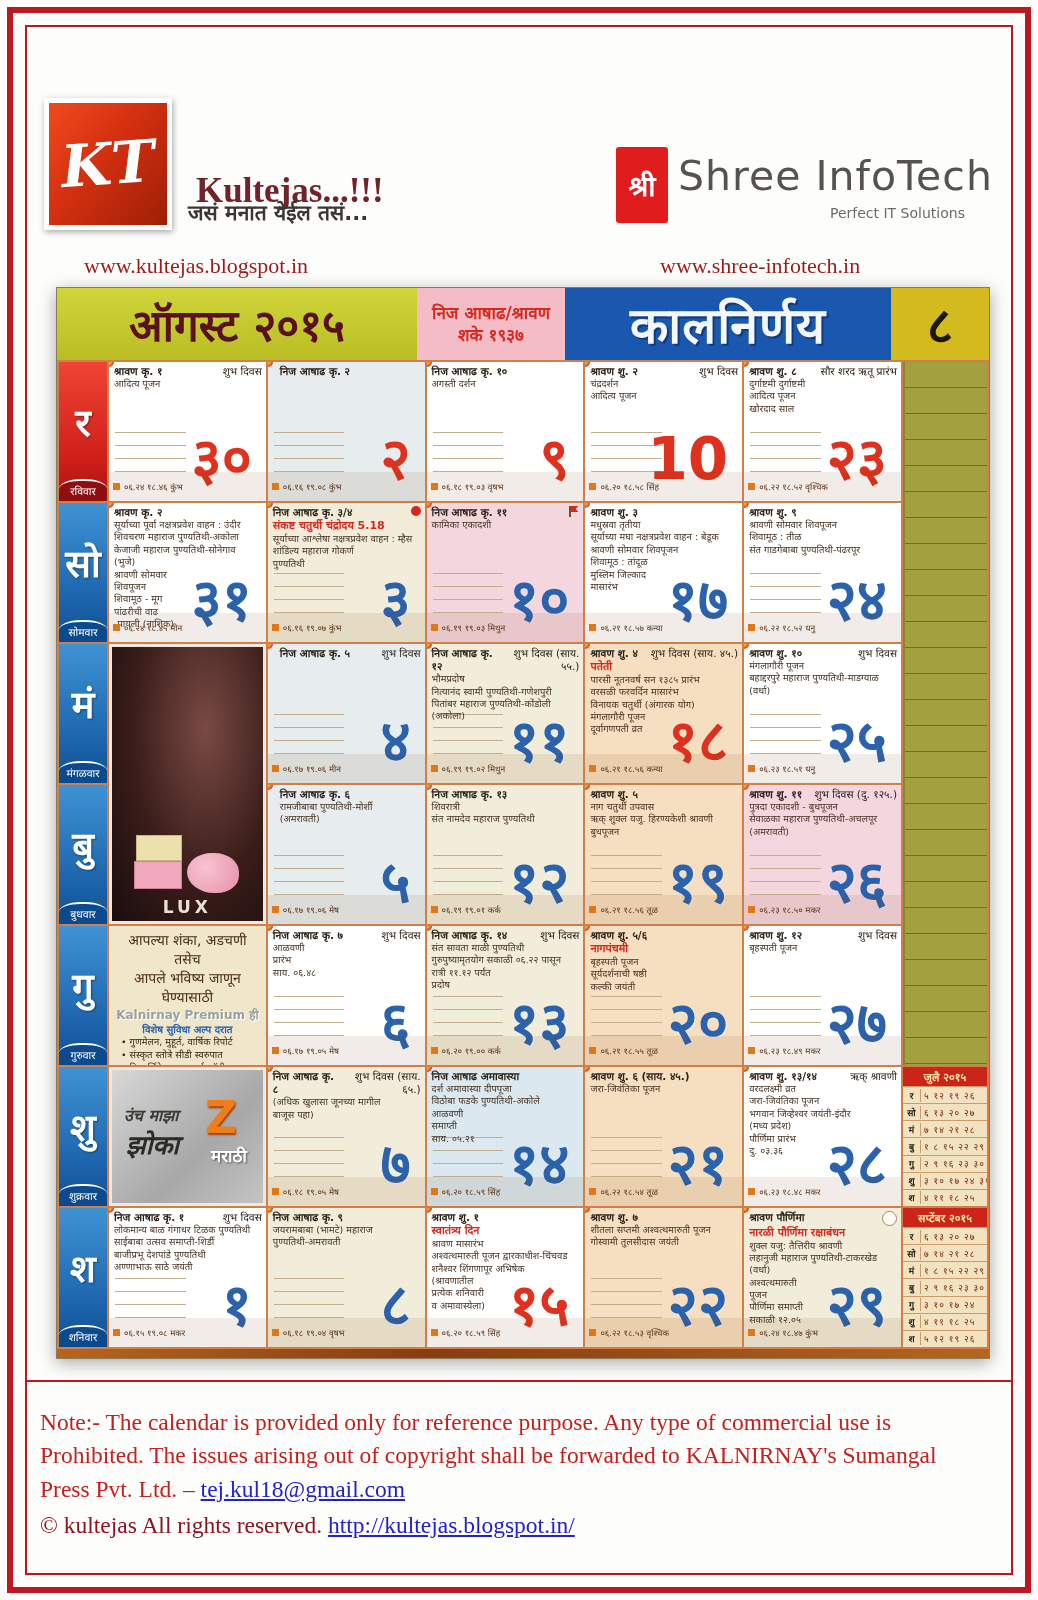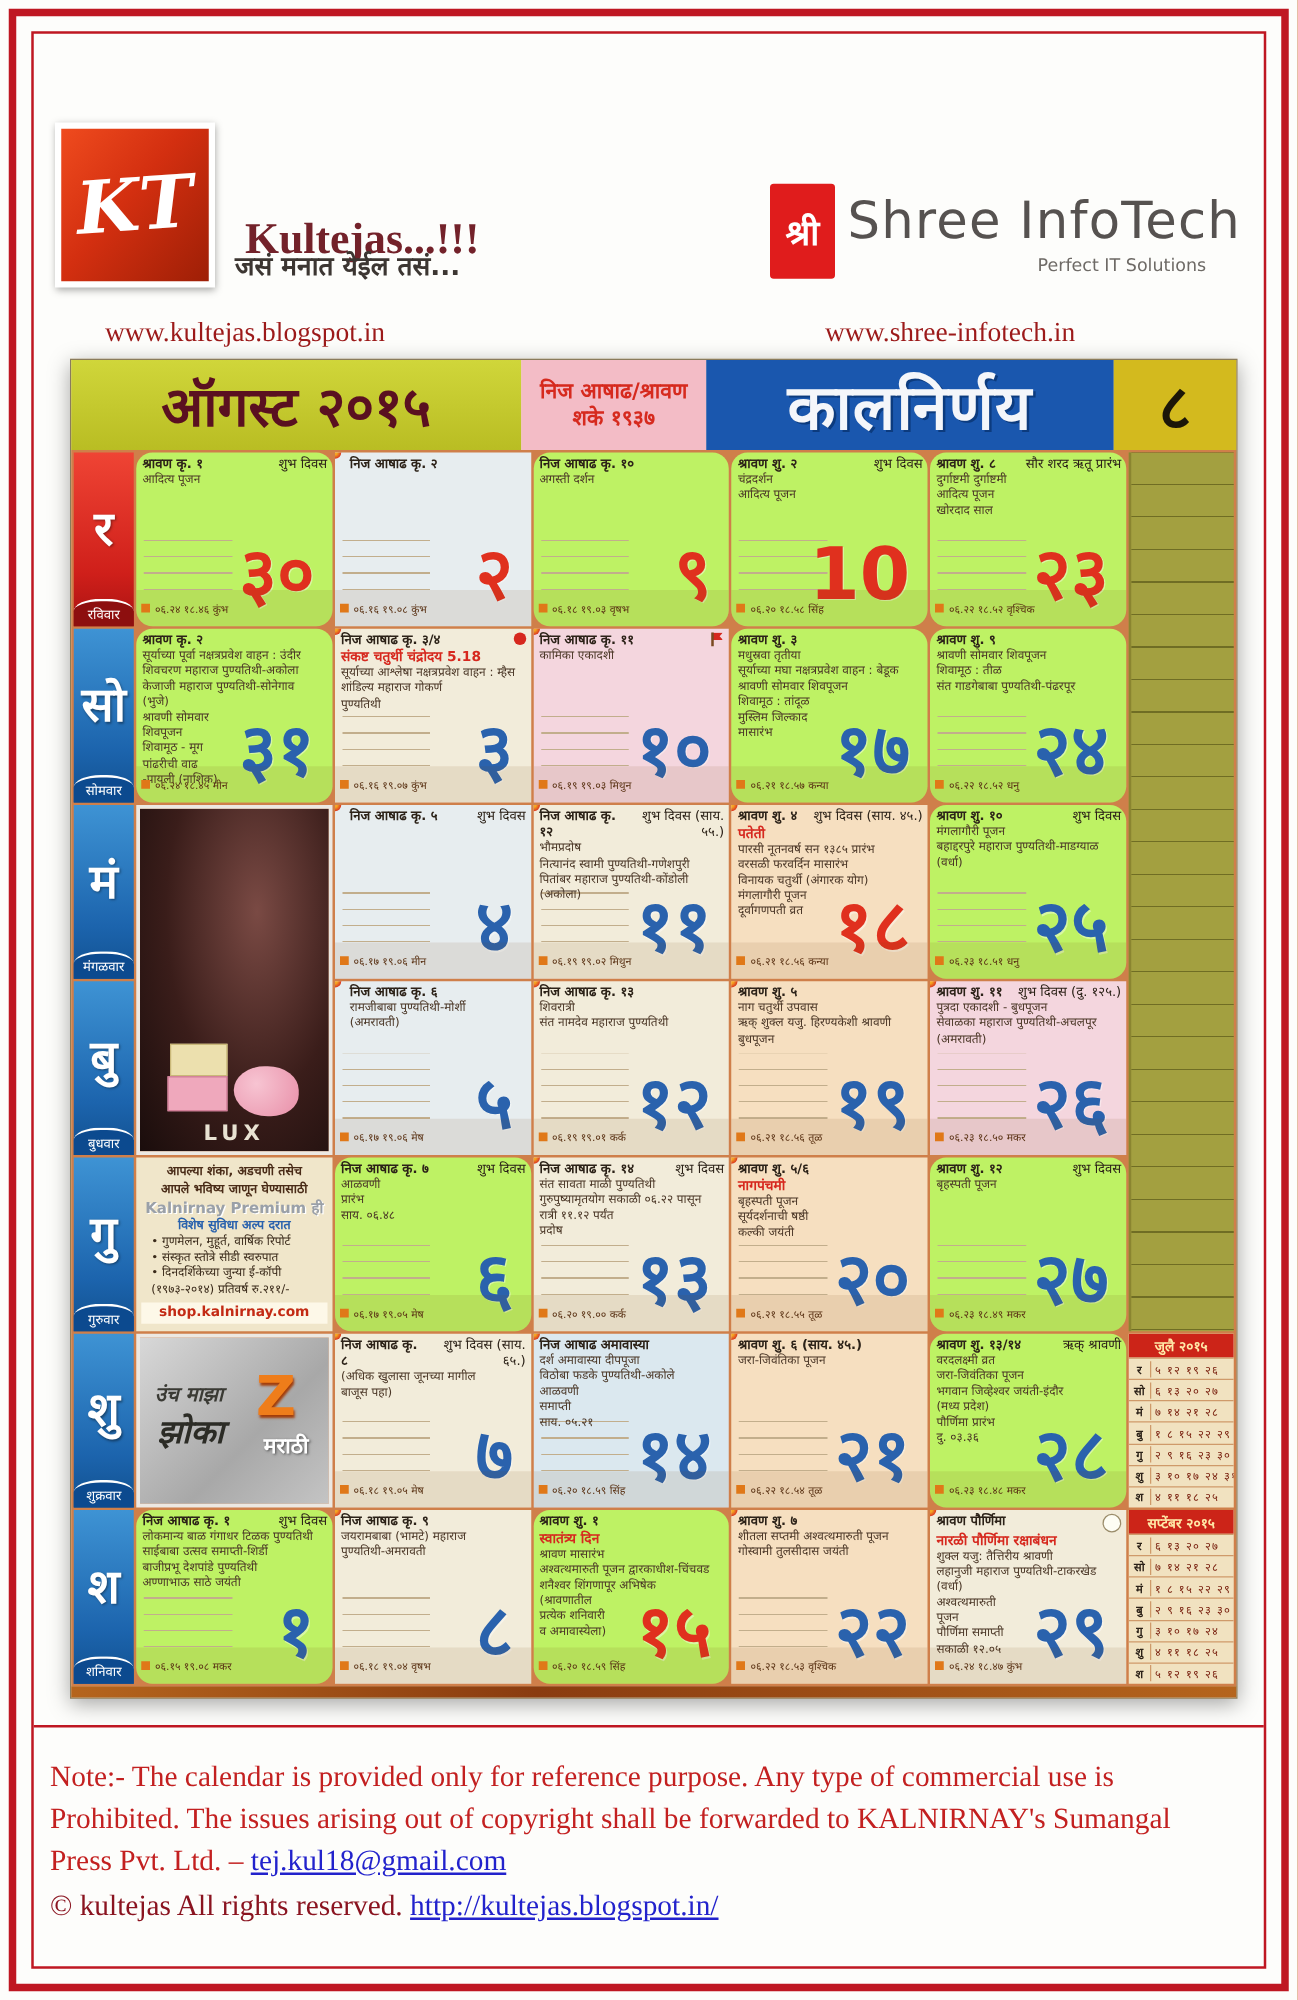--- a/index.html
+++ b/index.html
@@ -32,21 +32,21 @@
   .cal-bottom{position:absolute;left:0;right:0;bottom:0;height:9px;background:linear-gradient(90deg,#b5651d,#8a3c10 40%,#b5651d);}
 
   .dlab{display:flex;flex-direction:column;color:#fff;background:linear-gradient(180deg,#3e93d4 0%,#1c64ad 70%,#11508f 100%);}
   .dlab.sun{background:linear-gradient(180deg,#ef4434 0%,#cf1f1a 70%,#a81212 100%);}
   .dlab .big{flex:1;display:flex;align-items:center;justify-content:center;font-size:38px;font-weight:bold;text-shadow:1px 1px 2px rgba(0,0,0,.4);}
   .dlab .band{height:20px;background:#0c4a8f;border-top:2px solid #fff;border-radius:45% 45% 0 0;font-size:10.5px;display:flex;align-items:center;justify-content:center;white-space:nowrap;}
   .dlab.sun .band{background:#8d0f0f;}
 
   .cell{position:relative;overflow:hidden;padding:3px 4px 14px 5px;box-sizing:border-box;}
   .cell::before{content:"";position:absolute;left:-5px;top:-5px;width:10px;height:10px;border-radius:50%;background:radial-gradient(circle,#f5a623 25%,#d6281e 75%);}
-  .bg-cream{background:#bef264;border-radius:13px;} .bg-pale{background:#f2ecda;} .bg-blue{background:#e7edef;padding-left:12px;}
+  .bg-cream{background:#ffffff;} .bg-pale{background:#f2ecda;} .bg-blue{background:#e7edef;padding-left:12px;}
   .bg-pink{background:#f4d6de;} .bg-peach{background:#f6dfc0;} .bg-ltblue{background:#dbe8ef;}
   .ct{display:flex;justify-content:space-between;gap:4px;font-size:10.5px;color:#2c2218;font-weight:bold;line-height:1.25;}
   .ct .nt{font-weight:normal;text-align:right;}
   .hl{color:#d6281e;font-weight:bold;font-size:11px;line-height:1.25;}
   .cb{font-size:9.5px;color:#4a3626;line-height:1.3;white-space:pre-line;position:relative;z-index:2;}
   .wl{position:absolute;left:6px;top:58px;width:45%;height:58px;background:repeating-linear-gradient(180deg,transparent 0 12px,#c2ae8c 12px 13px);z-index:1;}
   .num{position:absolute;right:14px;bottom:16px;font-size:58px;font-weight:bold;line-height:.9;z-index:3;text-shadow:1px 1px 0 rgba(255,255,255,.4);}
   .num.blue{color:#2a62ad;} .num.red{color:#e0301e;}
   .cf{position:absolute;left:0;right:0;bottom:0;height:29px;background:rgba(120,70,20,.10);display:flex;align-items:center;gap:4px;padding:0 4px;font-size:8.5px;color:#5a3214;white-space:nowrap;overflow:hidden;z-index:3;}
   .si{width:7px;height:7px;background:#e07818;display:inline-block;flex:none;}
@@ -57,21 +57,21 @@
   .moon-ic{width:13px;height:13px;border-radius:50%;background:#fdfdf4;border:1px solid #9a8c6a;flex:none;display:inline-block;}
 
   
   .ad{position:relative;overflow:hidden;}
   .ad-lux{background:radial-gradient(ellipse at 62% 30%,#7a4a44 0%,#3a1d1a 55%,#1a0d0c 100%);border:3px solid #ece8e2;box-sizing:border-box;}
   .lux-brand{position:absolute;bottom:4px;left:0;right:0;text-align:center;color:#e8e2d2;font-size:17px;letter-spacing:4px;font-weight:bold;}
   .soap1{position:absolute;left:24px;bottom:60px;width:44px;height:24px;background:#ece0ae;border:1px solid #c9b878;}
   .soap2{position:absolute;left:22px;bottom:32px;width:46px;height:26px;background:#efa8bc;border:1px solid #d27e98;}
   .soap-blob{position:absolute;right:24px;bottom:28px;width:52px;height:40px;background:radial-gradient(circle at 35% 35%,#f7c4d2,#e88fa8);border-radius:50% 50% 45% 55%;}
   .ad-kal{background:#f0e6ca;text-align:center;padding:5px 4px 0;box-sizing:border-box;font-size:10px;line-height:1.35;}
-  .k1{color:#4a2c18;font-weight:bold;font-size:10px;}
+  .k1{color:#4a2c18;font-weight:normal;font-size:14px;}
   .k2{color:#9aa0a8;font-weight:bold;font-size:12px;text-shadow:1px 1px 0 #fff;}
   .k3{color:#2a62ad;font-weight:bold;font-size:10px;}
   .kb{color:#3a2a1a;text-align:left;padding-left:8px;font-size:9.5px;}
   .klink{margin-top:3px;background:#fdf8e8;color:#c32a14;font-weight:bold;font-size:11px;padding:1px 0;}
   .ad-zee{background:linear-gradient(135deg,#d8d8d8 0%,#a8a8a8 60%,#c4c4c4 100%);border:3px solid #ece8e2;box-sizing:border-box;}
   .zee-l1{position:absolute;left:12px;top:34px;font-size:16px;font-weight:bold;color:#3a3a34;font-style:italic;}
   .zee-l2{position:absolute;left:14px;top:56px;font-size:26px;font-weight:bold;color:#2c2c26;font-style:italic;}
   .zee-z{position:absolute;right:26px;top:22px;font-size:44px;font-weight:bold;color:#ef7d1a;text-shadow:1px 2px 2px #a33c08;}
   .zee-ch{position:absolute;right:16px;top:74px;font-size:17px;font-weight:bold;color:#fff;text-shadow:1px 1px 2px #555;}
 

